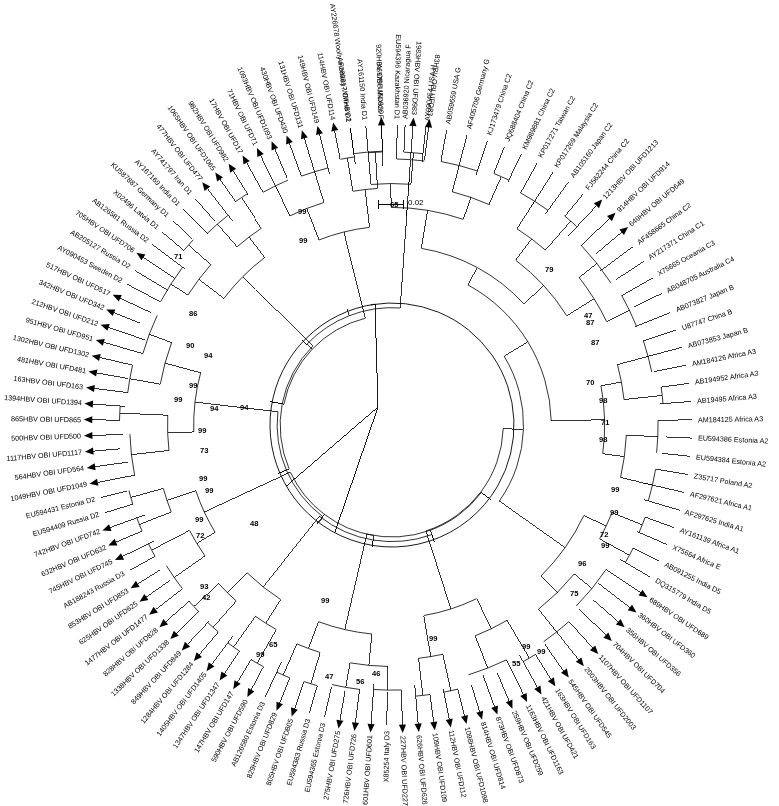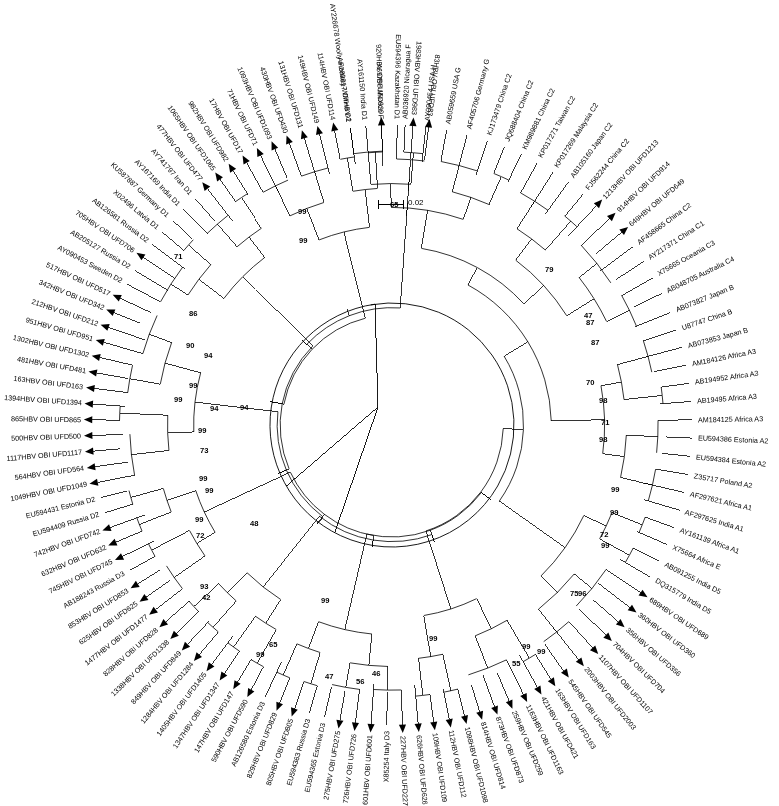--- a/index.html
+++ b/index.html
@@ -646,21 +646,21 @@
     <div class="boot" style="left: 269px; top: 641px;">65</div>
     <div class="boot" style="left: 256px; top: 651px;">99</div>
     <div class="boot" style="left: 325px; top: 673px;">47</div>
     <div class="boot" style="left: 356px; top: 678px;">56</div>
     <div class="boot" style="left: 372px; top: 670px;">46</div>
     <div class="boot" style="left: 429px; top: 635px;">99</div>
     <div class="boot" style="left: 512px; top: 660px;">55</div>
     <div class="boot" style="left: 522px; top: 643px;">99</div>
     <div class="boot" style="left: 537px; top: 648px;">99</div>
     <div class="boot" style="left: 570px; top: 590px;">75</div>
-    <div class="boot" style="left: 578px; top: 590px;">96</div>
+    <div class="boot" style="left: 578px; top: 560px;">96</div>
     <div class="boot" style="left: 601px; top: 542px;">99</div>
     <div class="boot" style="left: 600px; top: 531px;">72</div>
     <div class="boot" style="left: 610px; top: 509px;">99</div>
     <div class="boot" style="left: 611px; top: 486px;">99</div>
     <div class="boot" style="left: 599px; top: 436px;">98</div>
     <div class="boot" style="left: 601px; top: 419px;">71</div>
     <div class="boot" style="left: 599px; top: 397px;">98</div>
     <div class="boot" style="left: 586px; top: 379px;">70</div>
     <div class="boot" style="left: 591px; top: 339px;">87</div>
     <div class="boot" style="left: 586px; top: 319px;">87</div>

